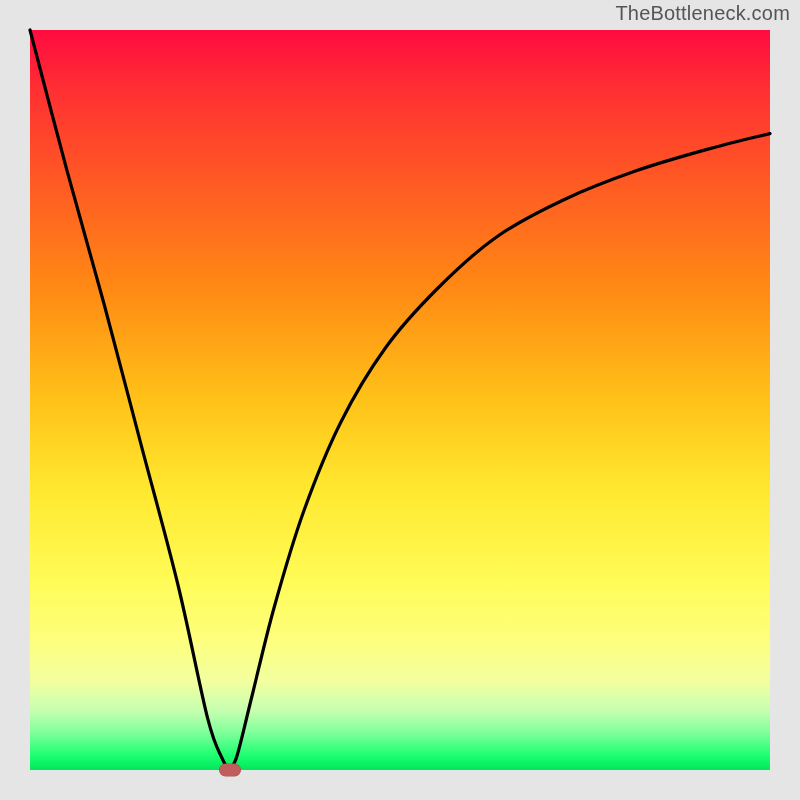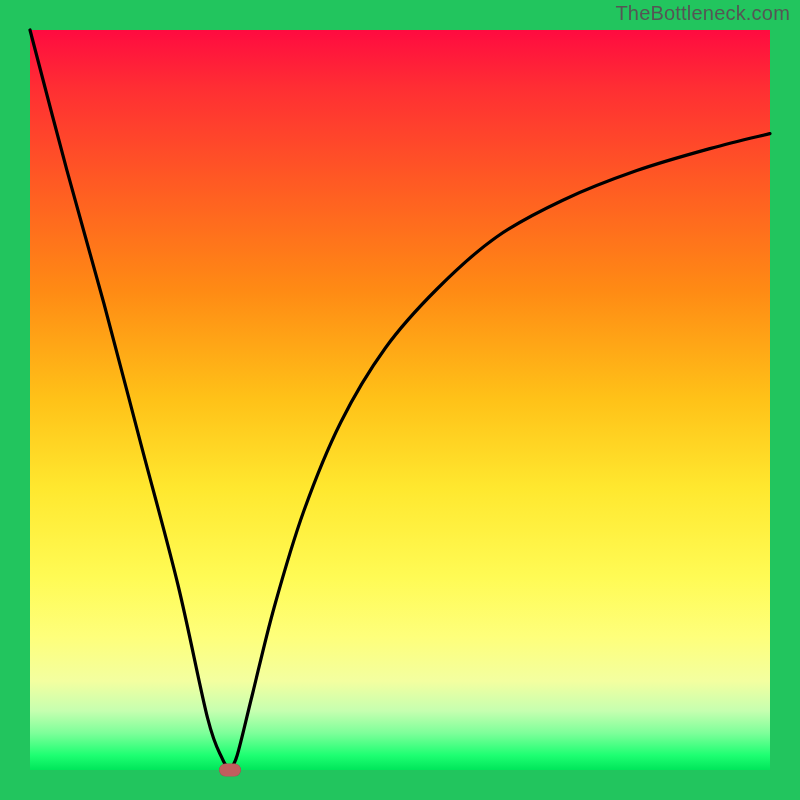--- a/index.html
+++ b/index.html
@@ -8,21 +8,21 @@
     width: 800px;
     height: 800px;
     overflow: hidden;
     background: #000;
     font-family: Arial, Helvetica, sans-serif;
   }
   .frame {
     position: relative;
     width: 800px;
     height: 800px;
-    background: #22c55e;
+    background: #e5e5e5;
   }
   .watermark {
     position: absolute;
     top: 2px;
     right: 10px;
     color: #555;
     font-size: 20px;
     font-weight: 500;
     letter-spacing: 0.2px;
     z-index: 10;

